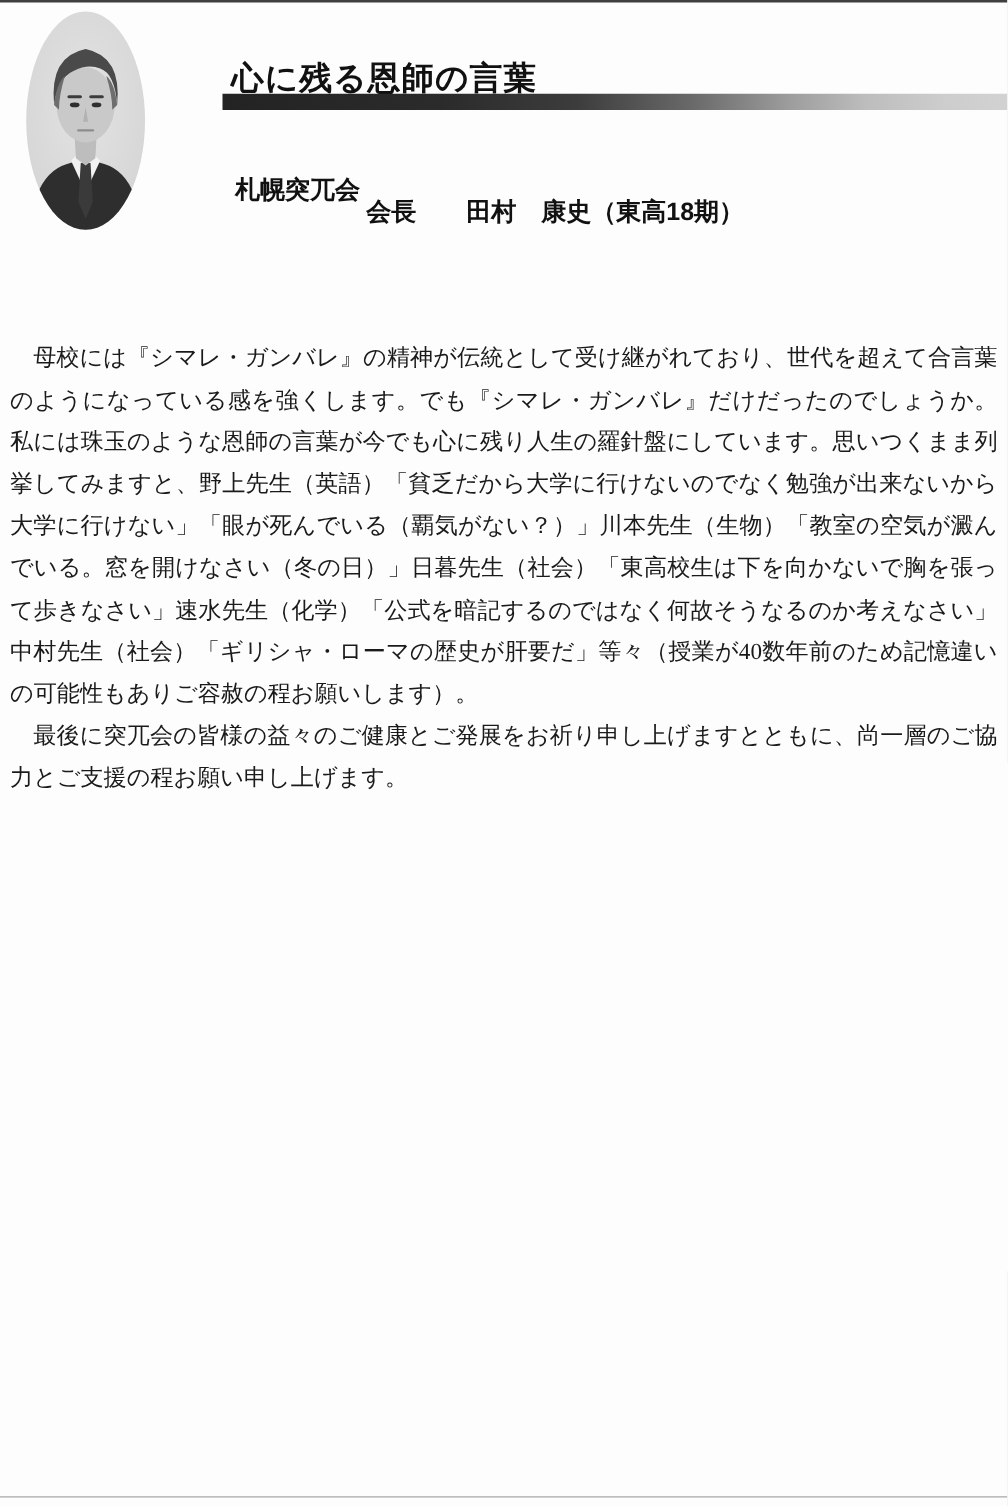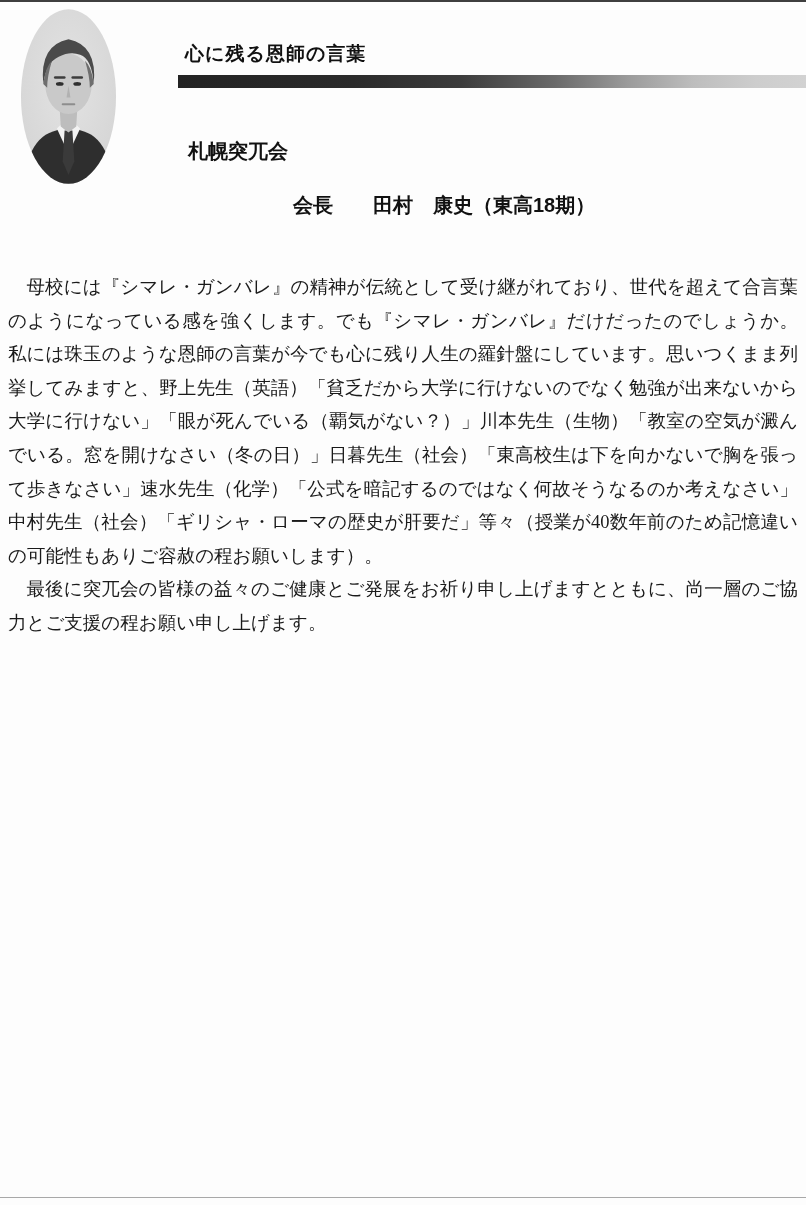--- a/index.html
+++ b/index.html
@@ -28,21 +28,21 @@
   .portrait {
     position: absolute;
     left: 20px; top: 8px;
     width: 97px; height: 178px;
   }
   .article-title {
     position: absolute;
     left: 185px; top: 28px;
     font-family: "Liberation Sans", "DejaVu Sans", sans-serif;
     font-weight: bold;
-    font-size: 19px;
+    font-size: 26px;
     letter-spacing: 1px;
     color: #111;
     white-space: nowrap;
   }
   .title-divider {
     position: absolute;
     left: 178px; top: 75px;
     right: 0; height: 13px;
     background: linear-gradient(90deg,
       #232323 0%, #2b2b2b 28%, #3c3c3c 45%,
@@ -60,21 +60,20 @@
     text-align: center;
   }
   .byline {
     position: absolute;
     left: 293px; top: 156px;
     font-family: "Liberation Sans", "DejaVu Sans", sans-serif;
     font-weight: bold;
     font-size: 20px;
     color: #111;
     white-space: nowrap;
-    margin-top: 36px;
   }
   .byline .role { margin-right: 2em; }
   .article-body {
     position: absolute;
     left: 8px; top: 271px;
     width: 790px;
     font-family: "Liberation Serif", "DejaVu Serif", serif;
     font-size: 18.5px;
     line-height: 33.6px;
     text-align: justify;

